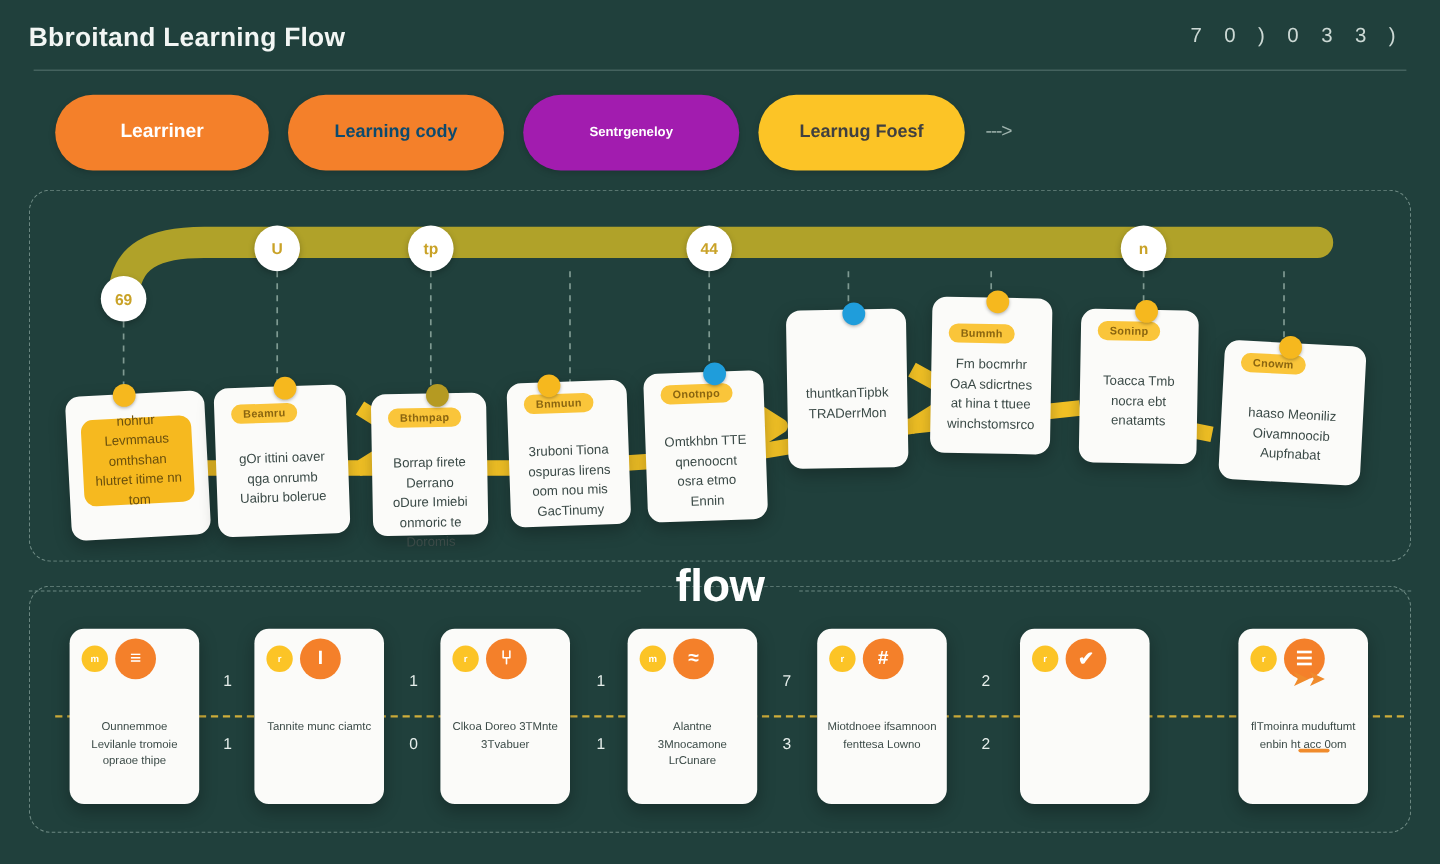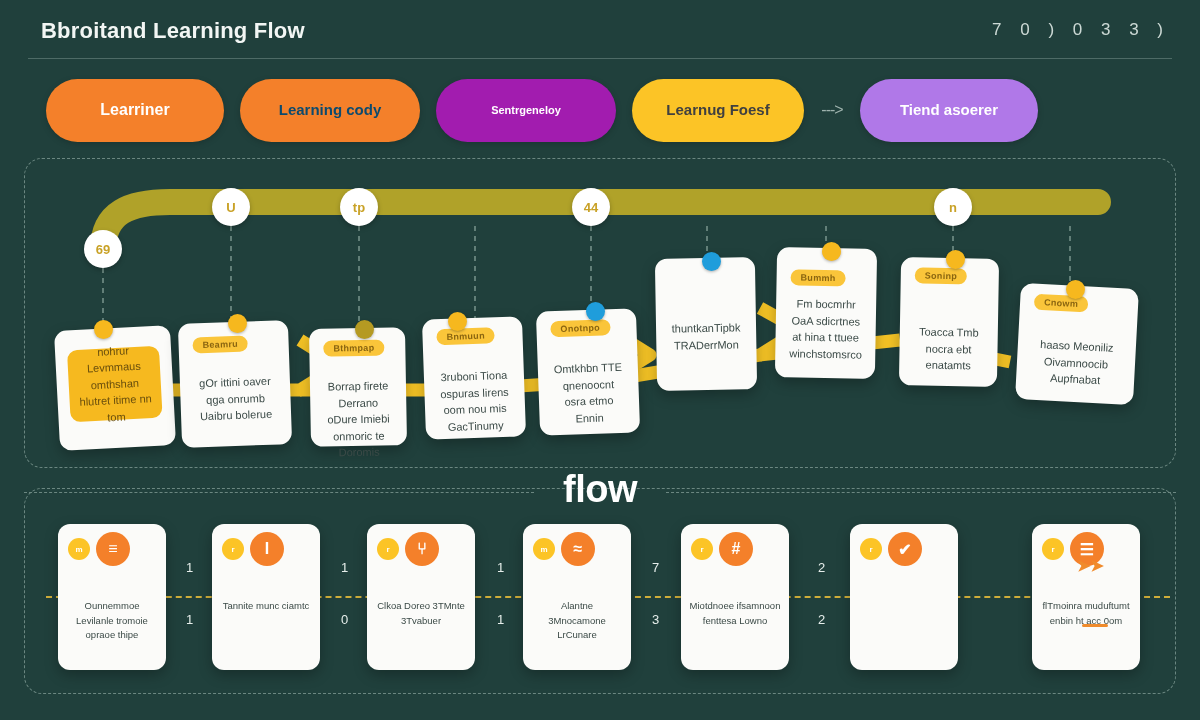--- a/index.html
+++ b/index.html
@@ -7,21 +7,21 @@
     width:1200px;height:720px;overflow:hidden;
     background:#20403c;
     font-family:"Liberation Sans", sans-serif;
     position:relative;
     -webkit-font-smoothing:antialiased;
   }
   .stage{position:absolute;inset:0;}
 
   
   .page-title{
-    position:absolute;left:41px;top:18px;
+    position:absolute;left:24px;top:18px;
     font-size:22px;font-weight:700;color:#f2f6f4;letter-spacing:.2px;
   }
   .header-code{
     position:absolute;right:30px;top:20px;
     font-size:17px;color:#dbe6e2;letter-spacing:7px;
     font-family:"Liberation Sans", sans-serif;opacity:.92;
   }
   .header-rule{
     position:absolute;left:28px;right:28px;top:58px;height:1px;
     background:#5d7a74;opacity:.75;
@@ -158,21 +158,20 @@
   <div class="pill-row">
     <div class="pill-gap"></div>
     <div class="pill p1">Learriner</div>
     <div class="pill-gap"></div>
     <div class="pill p2">Learning cody</div>
     <div class="pill-gap"></div>
     <div class="pill p3">Sentrgeneloy</div>
     <div class="pill-gap"></div>
     <div class="pill p4">Learnug Foesf</div>
     <div class="pill-arrow">---&gt;</div>
-    <div class="pill p5">Tiend asoerer</div>
   </div>
 
   <div class="panel panel-top"></div>
   <div class="panel panel-bottom"></div>
 
   <svg class="track-svg" viewBox="0 0 1200 140">
     <path d="M103 100 C103 62 130 52 170 52 L1098 52" stroke="#b0a229" stroke-width="26" fill="none" stroke-linecap="round"></path>
   </svg>
 
   <svg style="position:absolute;left:0;top:300px;width:1200px;height:200px;" viewBox="0 0 1200 200">
@@ -258,21 +257,21 @@
     <div class="tag" style="top:22px;">Bummh</div>
     <div class="body" style="margin-top:22px;">Fm bocmrhr
 OaA sdicrtnes
 at hina t ttuee
 winchstomsrco</div>
   </div>
   <div class="dot y" style="left:822px;top:242px;"></div>
 
   <div class="mcard" style="left:900px;top:258px;width:98px;height:128px;transform:rotate(1deg);">
     <div class="tag" style="top:10px;">Soninp</div>
-    <div class="body" style="margin-top:40px;">Toacca Tmb
+    <div class="body" style="margin-top:26px;">Toacca Tmb
 nocra ebt
 enatamts</div>
   </div>
   <div class="dot y" style="left:946px;top:250px;"></div>
 
   <div class="mcard" style="left:1018px;top:286px;width:118px;height:116px;transform:rotate(3deg);">
     <div class="tag" style="top:10px;">Cnowm</div>
     <div class="body" style="margin-top:26px;">haaso Meoniliz
 Oivamnoocib
 Aupfnabat</div>

